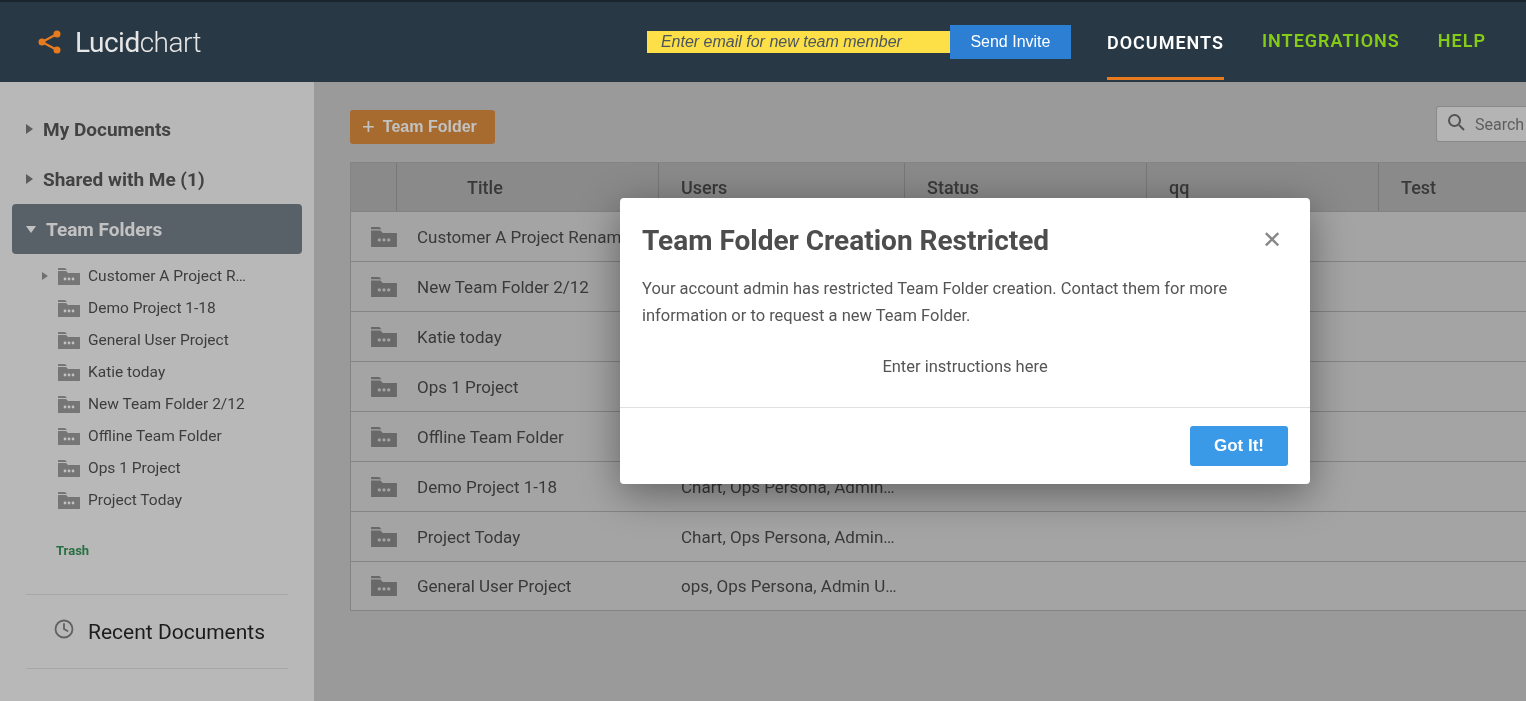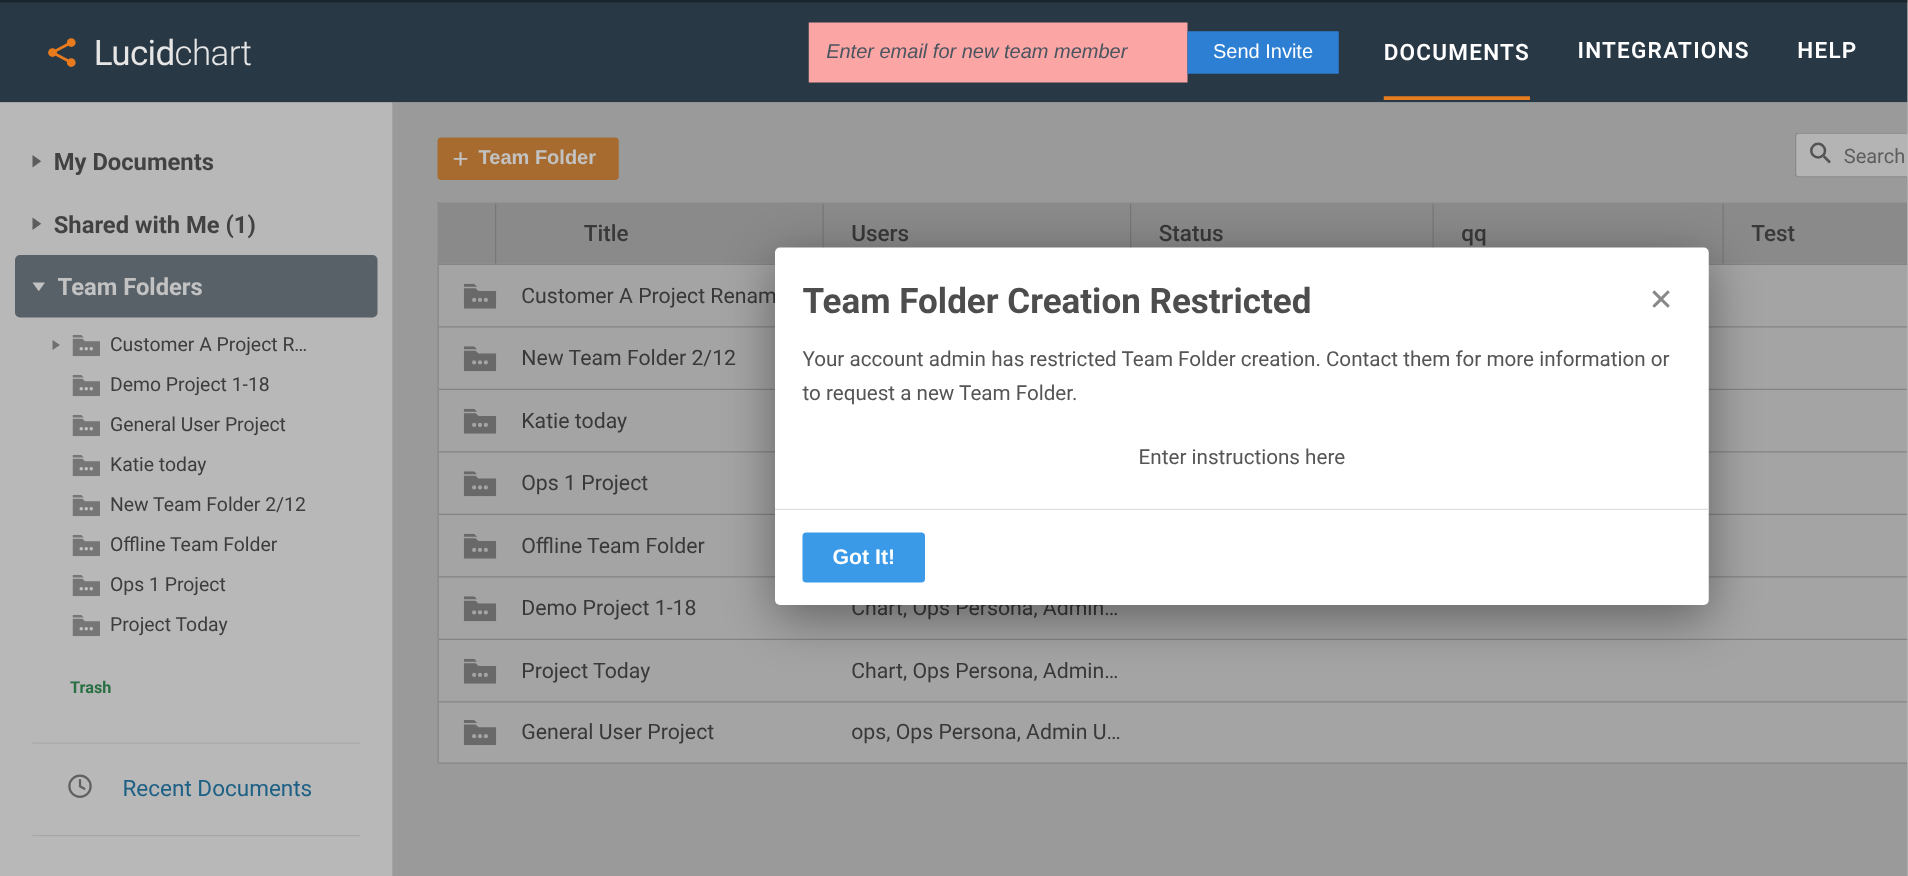--- a/index.html
+++ b/index.html
@@ -36,22 +36,22 @@
   }
   .logo-text .bold { font-weight: 400; }
   .header-spacer { flex: 1; }
   .invite-wrap {
     display: flex;
     align-items: center;
     margin-right: 36px;
   }
   .email-input {
     width: 303px;
-    height: 48px;
-    background: #fca5a5;
+    height: 22px;
+    background: #fde047;
     border: none;
     padding: 0 14px;
     font-size: 16px;
     font-style: italic;
     color: #4a5560;
     outline: none;
   }
   .email-input::placeholder { color: #4a5560; }
   .send-invite {
     height: 34px;
@@ -63,21 +63,21 @@
     font-weight: 400;
     cursor: pointer;
   }
   .nav-links {
     display: flex;
     align-items: center;
     gap: 38px;
     padding-right: 40px;
   }
   .nav-link {
-    color: #ffffff;
+    color: #84cc16;
     font-size: 18px;
     font-weight: 600;
     letter-spacing: 1px;
     cursor: pointer;
     padding-bottom: 4px;
   }
   .nav-link.active {
     color: #fff;
     border-bottom: 3px solid #e87b1e;
     padding-bottom: 24px;
@@ -166,24 +166,24 @@
     align-items: center;
     cursor: pointer;
   }
   .side-divider {
     border-top: 1px solid #d6d6d6;
     margin: 20px 26px 0 26px;
   }
   .recent {
     display: flex;
     align-items: center;
-    gap: 24px;
+    gap: 14px;
     padding: 24px 26px 0 54px;
-    color: #0369a1;
-    font-size: 18px;
+    color: #000000;
+    font-size: 21px;
     cursor: pointer;
   }
   .side-divider2 {
     border-top: 1px solid #d6d6d6;
     margin: 24px 26px 0 26px;
   }
 
   
   .content {
     flex: 1;
@@ -268,21 +268,21 @@
   .overlay {
     position: absolute;
     top: 82px; left: 0; right: 0; bottom: 0;
     background: rgba(80,80,80,0.35);
     pointer-events: none;
   }
   .modal {
     position: absolute;
     top: 198px;
     left: 620px;
-    width: 747px;
+    width: 690px;
     background: #fff;
     border-radius: 4px;
     box-shadow: 0 10px 40px rgba(0,0,0,0.4);
     z-index: 100;
   }
   .modal-header {
     display: flex;
     align-items: flex-start;
     padding: 26px 28px 0 22px;
   }
@@ -303,21 +303,21 @@
     padding: 18px 22px 26px 22px;
     color: #555;
     font-size: 16.5px;
     line-height: 1.65;
   }
   .modal-body p + p { margin-top: 24px; text-align: center; }
   .modal-footer {
     border-top: 1px solid #e0e0e0;
     padding: 18px 22px;
     display: flex;
-    justify-content: flex-start;
+    justify-content: flex-end;
   }
   .got-it {
     background: #3a9ae8;
     color: #fff;
     border: none;
     border-radius: 3px;
     height: 40px;
     padding: 0 24px;
     font-size: 17px;
     font-weight: 600;

